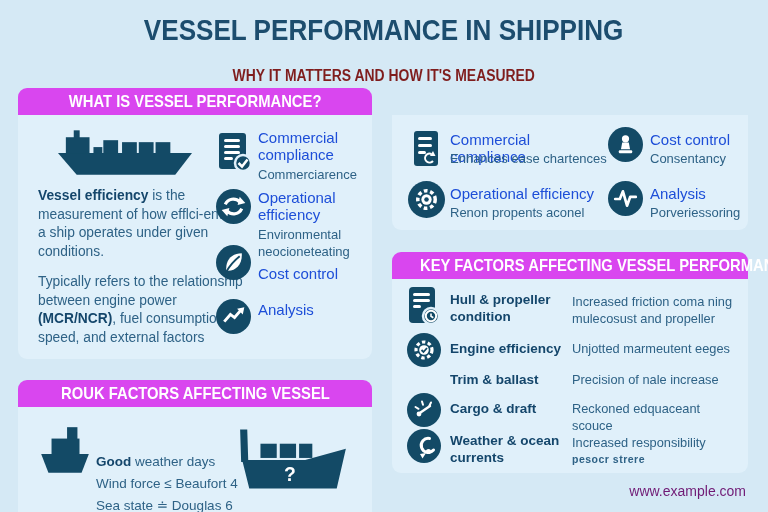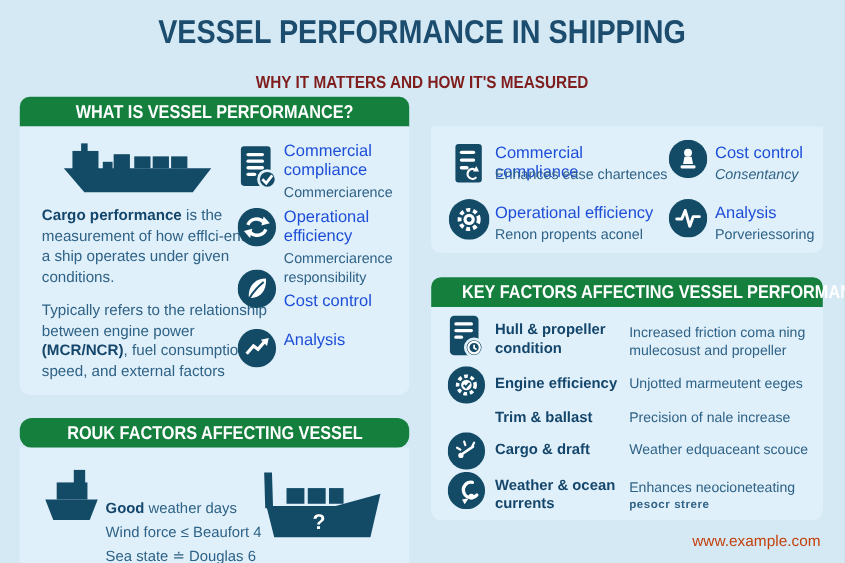--- a/index.html
+++ b/index.html
@@ -4,38 +4,38 @@
 <style>
   html,body{margin:0;padding:0;background:#b9d2e2;}
   .canvas{position:relative;width:768px;height:512px;background:#d5e9f5;
     font-family:"Liberation Sans",sans-serif;overflow:hidden;}
   .abs{position:absolute;}
   .condense{display:inline-block;transform:scaleX(0.87);transform-origin:center;white-space:nowrap;}
 
   .page-title{top:13px;left:0;right:0;text-align:center;color:#1c4d6e;font-weight:bold;font-size:30px;}
   .page-subtitle{top:47px;left:0;right:0;text-align:center;color:#7f1d1d;font-weight:bold;font-size:16px;margin-top:20px;}
 
-  .panel-header{background:#15803d;color:#ffffff;font-weight:bold;text-align:center;
+  .panel-header{background:#d946ef;color:#ffffff;font-weight:bold;text-align:center;
     border-radius:9px 9px 0 0;font-size:17px;line-height:27px;height:27px;}
   .panel-body{background:#e0f0fa;border-radius:0 0 9px 9px;}
   .steel{color:#2e6286;}
   b,.b{font-weight:bold;color:#14466b;}
 
   .para{font-size:13.8px;line-height:18.5px;color:#2e6286;}
 
   .feat-label{font-size:15px;font-weight:normal;color:#1d4ed8;line-height:17px;}
   .feat-sub{font-size:13px;color:#2e6286;line-height:16.5px;}
 
   .key-label{font-size:13.5px;font-weight:bold;color:#14466b;line-height:17px;}
   .key-desc{font-size:12.8px;color:#2e6286;line-height:17px;}
   .key-desc2{font-size:10.5px;color:#2e6286;letter-spacing:0.5px;font-weight:bold;}
 
   .rouk-line{font-size:13.5px;line-height:22px;color:#2e6286;}
 
-  .footer-url{font-size:14px;color:#c2410c;text-align:right;}
+  .footer-url{font-size:14px;color:#701a75;text-align:right;}
 
   svg{display:block;}
 </style>
 </head>
 <body>
 
 <div class="canvas">
 
   <div class="abs page-title">
     <span class="condense">VESSEL PERFORMANCE IN SHIPPING</span>
@@ -58,21 +58,21 @@
           <rect x="38" y="20" width="9" height="7"></rect>
           <rect x="48" y="13" width="15" height="14"></rect>
           <rect x="67" y="15" width="15" height="11"></rect>
           <rect x="84" y="15" width="15" height="11"></rect>
           <rect x="101" y="15" width="15" height="11"></rect>
         </g>
       </svg>
     </div>
 
     <div class="abs para" style="left:20px;top:72px;width:206px;">
-      <b>Cargo performance</b><span> is the measurement of how efflci-ently a ship operates under given conditions.</span>
+      <b>Vessel efficiency</b><span> is the measurement of how efflci-ently a ship operates under given conditions.</span>
     </div>
 
     <div class="abs para" style="left:20px;top:158px;width:206px;">
       <span>Typically refers to the relationship between engine power </span><b>(MCR/NCR)</b><span>, fuel consumption, speed, and external factors</span>
     </div>
 
     <div class="abs" style="left:198px;top:16px;">
       <svg width="36" height="42" viewBox="0 0 36 42">
         <rect x="3" y="2" width="27" height="36" rx="3" fill="#134a66"></rect>
         <rect x="8" y="8" width="16" height="3" rx="1.5" fill="#fff"></rect>
@@ -103,21 +103,21 @@
       <svg width="35" height="35" viewBox="0 0 34 34">
         <circle cx="17" cy="17" r="17" fill="#134a66"></circle>
         <path d="M8 22 L14 15 L18 18 L24 11" fill="none" stroke="#fff" stroke-width="2.8"></path>
         <polygon points="20.5,9.5 27.5,8 26,15" fill="#fff"></polygon>
       </svg>
     </div>
 
     <div class="abs feat-label" style="left:240px;top:14px;width:112px;">Commercial compliance</div>
     <div class="abs feat-sub" style="left:240px;top:52px;width:114px;">Commerciarence</div>
     <div class="abs feat-label" style="left:240px;top:74px;width:112px;">Operational efficiency</div>
-    <div class="abs feat-sub" style="left:240px;top:112px;width:120px;">Commerciarence responsibility</div>
+    <div class="abs feat-sub" style="left:240px;top:112px;width:120px;">Environmental neocioneteating</div>
     <div class="abs feat-label" style="left:240px;top:150px;width:112px;">Cost control</div>
     <div class="abs feat-label" style="left:240px;top:186px;width:112px;">Analysis</div>
   </div>
 
   <div class="abs panel-body" style="left:392px;top:115px;width:356px;height:115px;">
 
     <div class="abs" style="left:18px;top:14px;">
       <svg width="32" height="40" viewBox="0 0 32 40">
         <rect x="4" y="2" width="24" height="35" rx="3" fill="#134a66"></rect>
         <rect x="8" y="8" width="14" height="3" rx="1.5" fill="#fff"></rect>
@@ -132,21 +132,21 @@
 
     <div class="abs" style="left:216px;top:12px;">
       <svg width="35" height="35" viewBox="0 0 34 34">
         <circle cx="17" cy="17" r="17" fill="#134a66"></circle>
         <circle cx="17" cy="11.5" r="3.5" fill="#fff"></circle>
         <path d="M13.8 15 h6.4 l1.2 6.5 h-8.8 z" fill="#fff"></path>
         <rect x="10.5" y="22.5" width="13" height="3" rx="1" fill="#fff"></rect>
       </svg>
     </div>
     <div class="abs feat-label" style="left:258px;top:16px;width:100px;">Cost control</div>
-    <div class="abs feat-sub" style="left:258px;top:36px;width:100px;font-style:italic;">Consentancy</div>
+    <div class="abs feat-sub" style="left:258px;top:36px;width:100px;">Consentancy</div>
 
     <div class="abs" style="left:16px;top:66px;">
       <svg width="37" height="37" viewBox="0 0 36 36">
         <circle cx="18" cy="18" r="18" fill="#134a66"></circle>
         <circle cx="18" cy="18" r="8.5" fill="none" stroke="#fff" stroke-width="3.4" stroke-dasharray="3.6 2.6"></circle>
         <circle cx="18" cy="18" r="5" fill="#fff"></circle>
         <circle cx="18" cy="18" r="2.2" fill="#134a66"></circle>
       </svg>
     </div>
     <div class="abs feat-label" style="left:58px;top:70px;width:170px;">Operational efficiency</div>
@@ -197,36 +197,36 @@
 
     <div class="abs" style="left:15px;top:114px;">
       <svg width="34" height="34" viewBox="0 0 34 34">
         <circle cx="17" cy="17" r="17" fill="#134a66"></circle>
         <circle cx="12" cy="21" r="2.4" fill="#fff"></circle>
         <path d="M13.5 19.5 L23 13" stroke="#fff" stroke-width="2.4" stroke-linecap="round"></path>
         <path d="M8.5 14 l3 1.8 M15 8.5 l1 3.2 M24 9.5 l-1.5 3" stroke="#fff" stroke-width="2" stroke-linecap="round"></path>
       </svg>
     </div>
     <div class="abs key-label" style="left:58px;top:121px;width:120px;">Cargo &amp; draft</div>
-    <div class="abs key-desc" style="left:180px;top:121px;width:170px;">Weather edquaceant scouce</div>
+    <div class="abs key-desc" style="left:180px;top:121px;width:170px;">Reckoned edquaceant scouce</div>
 
     <div class="abs" style="left:15px;top:150px;">
       <svg width="34" height="34" viewBox="0 0 34 34">
         <circle cx="17" cy="17" r="17" fill="#134a66"></circle>
         <path d="M22.5 9.5 a7 7 0 1 0 4 11.5" fill="none" stroke="#fff" stroke-width="3" stroke-linecap="round"></path>
         <circle cx="21.5" cy="22.5" r="2.6" fill="#fff"></circle>
         <polygon points="13,25 19,24 15.5,29.5" fill="#fff"></polygon>
       </svg>
     </div>
     <div class="abs key-label" style="left:58px;top:153px;width:112px;">Weather &amp; ocean currents</div>
-    <div class="abs key-desc" style="left:180px;top:155px;width:174px;">Enhances neocioneteating</div>
+    <div class="abs key-desc" style="left:180px;top:155px;width:174px;">Increased responsibility</div>
     <div class="abs key-desc2" style="left:180px;top:174px;width:174px;">pesocr strere</div>
   </div>
 
-  <div class="abs panel-header" style="left:18px;top:380px;width:354px;border-radius:11px;">
+  <div class="abs panel-header" style="left:18px;top:380px;width:354px;">
     <span class="condense">ROUK FACTORS AFFECTING VESSEL</span>
   </div>
   <div class="abs panel-body" style="left:18px;top:407px;width:354px;height:105px;border-radius:0;">
 
     <div class="abs" style="left:18px;top:18px;">
       <svg width="58" height="52" viewBox="0 0 56 50">
         <g fill="#134a66">
           <rect x="30" y="2" width="10" height="13"></rect>
           <rect x="15" y="13" width="27" height="15"></rect>
           <polygon points="5,28 51,28 44,46 12,46"></polygon>

